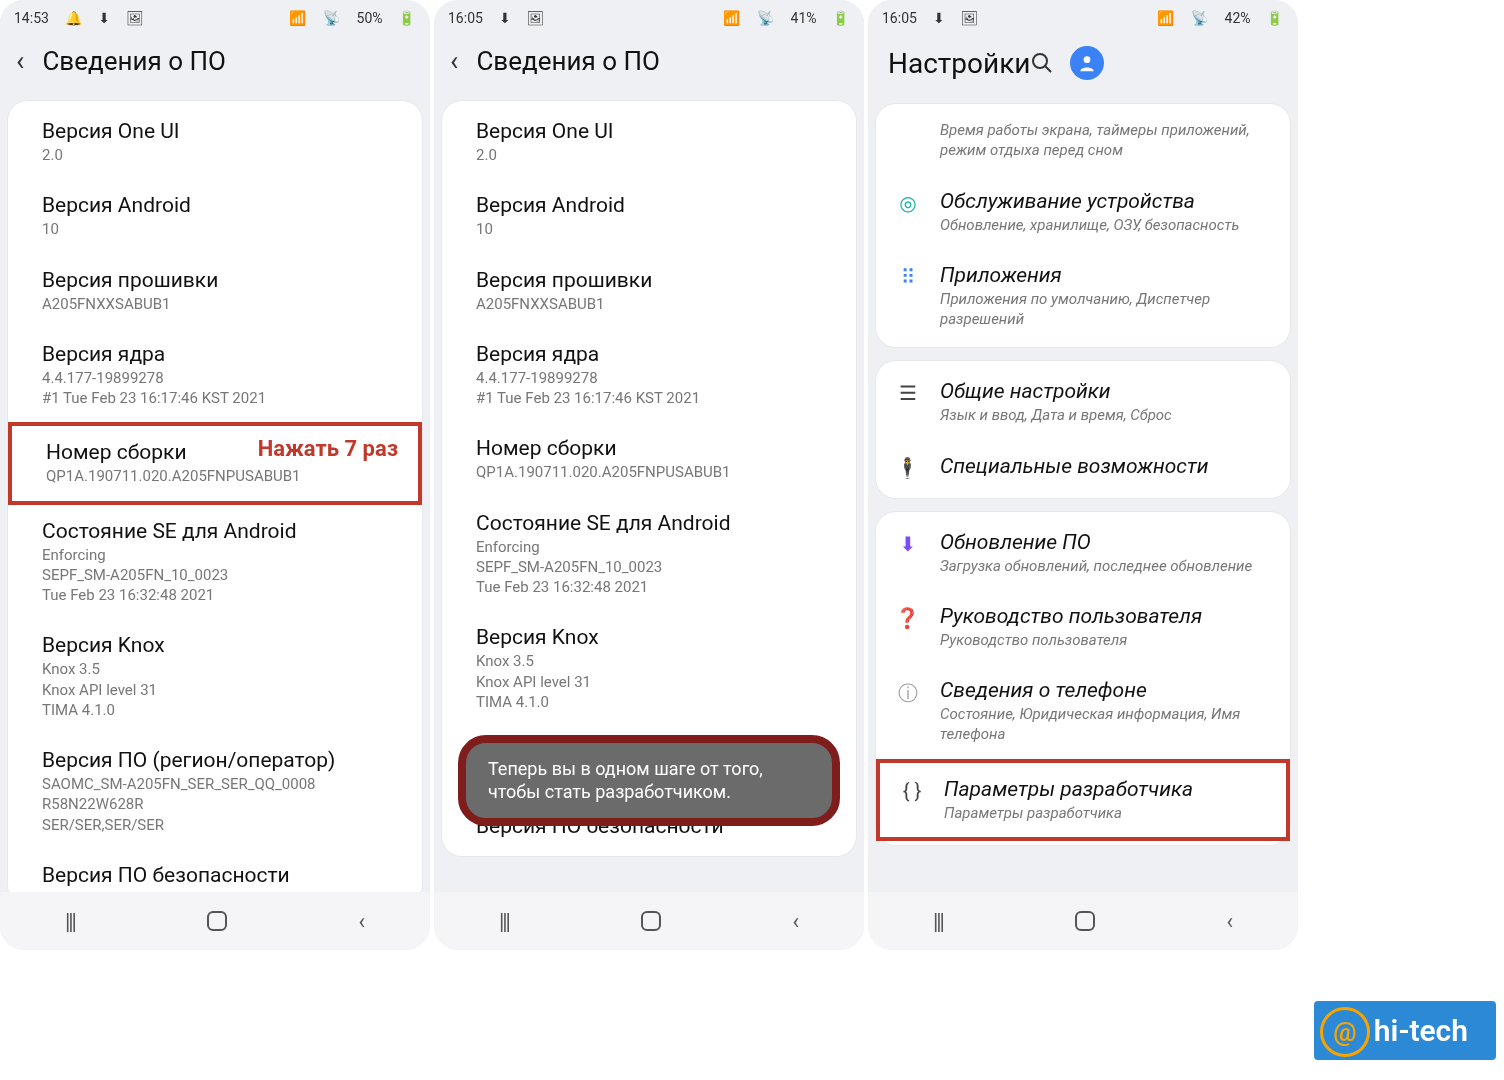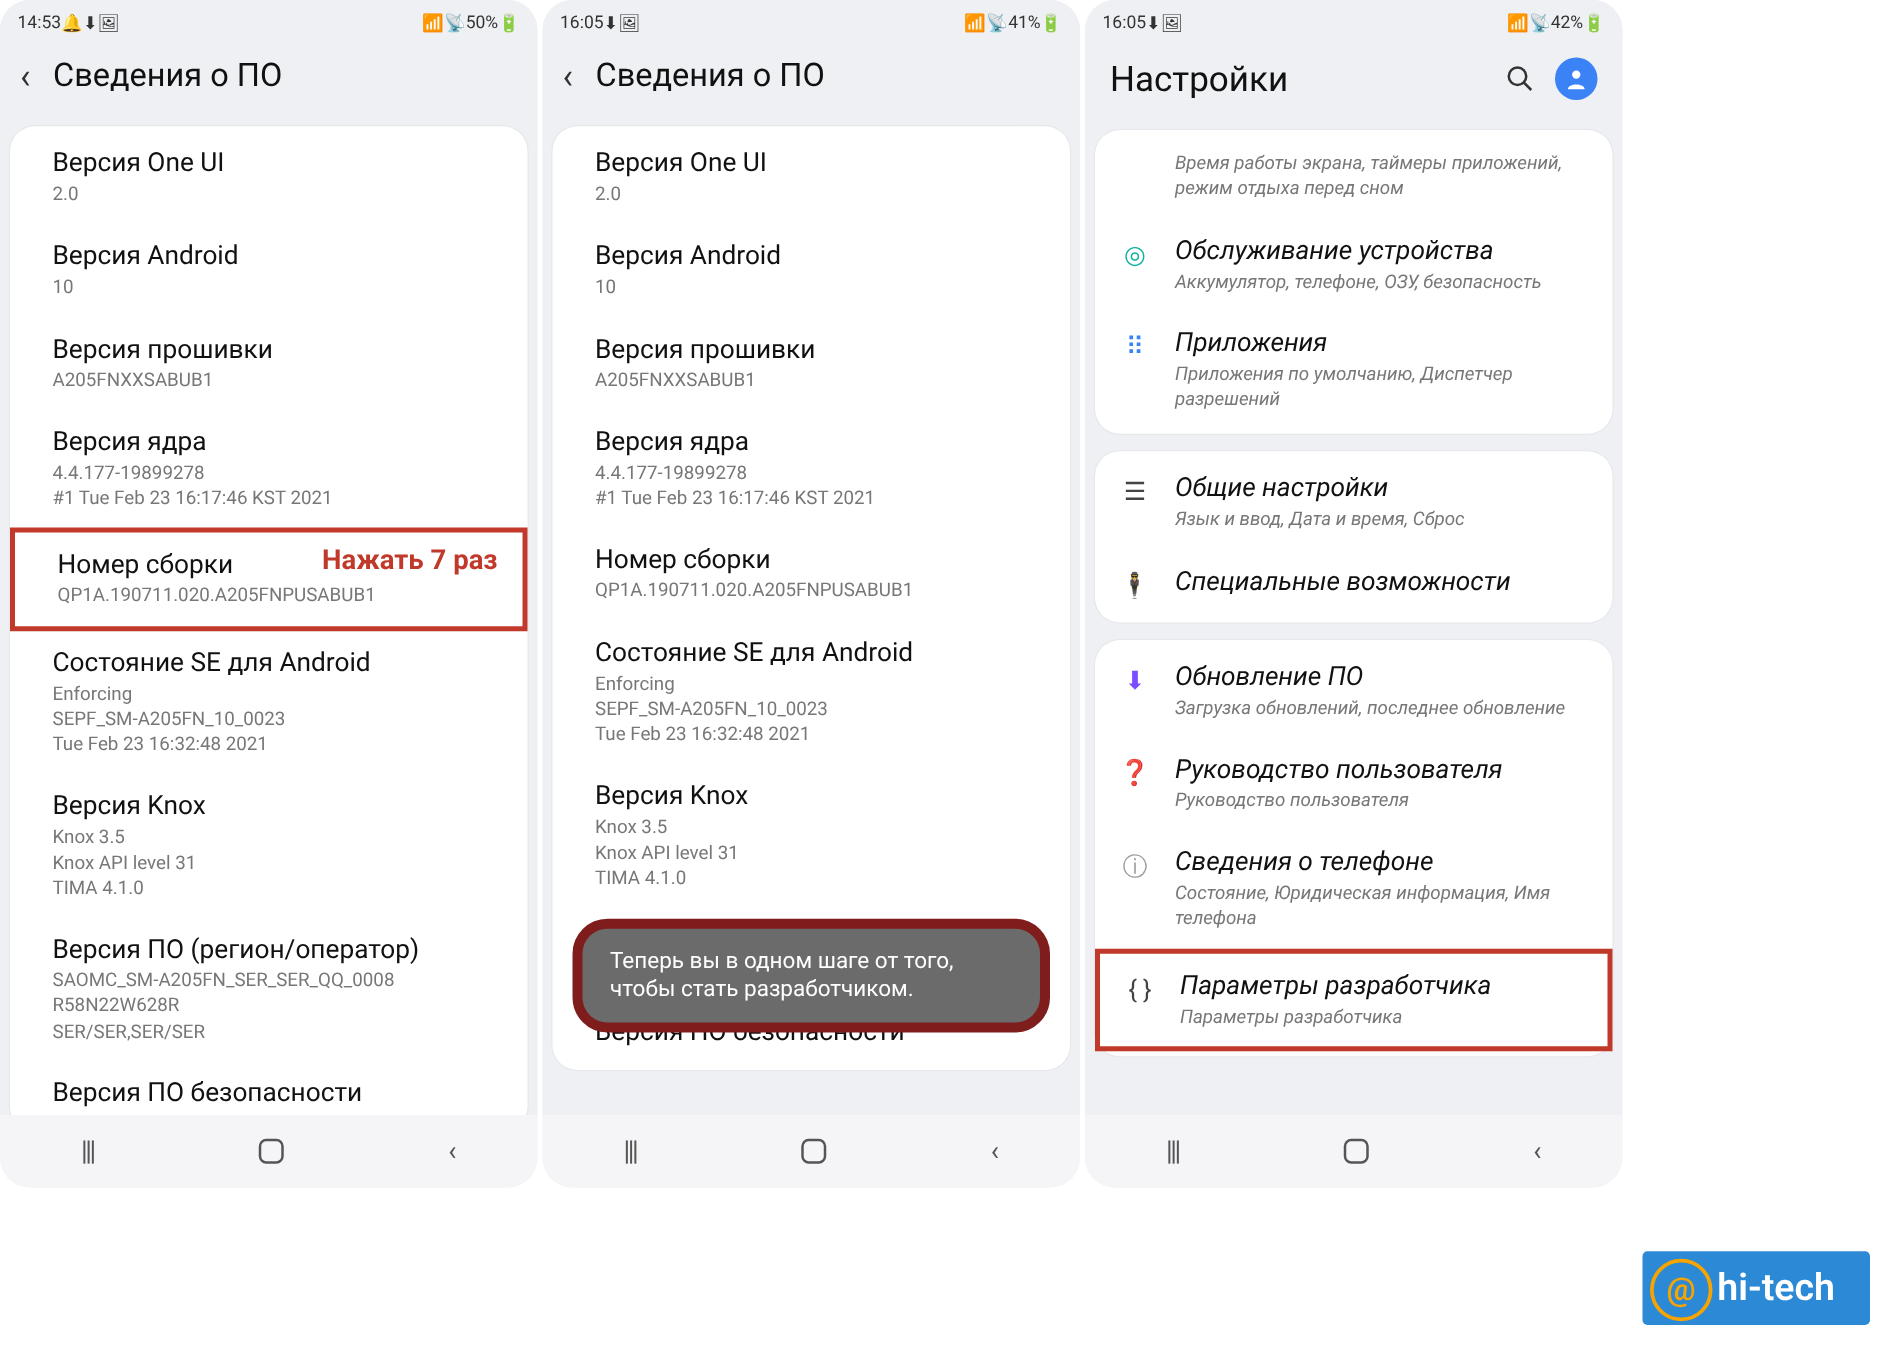--- a/index.html
+++ b/index.html
@@ -1,24 +1,24 @@
 <!DOCTYPE html>
 <html><head>
 <meta charset="utf-8">
 <style>
 html, body { margin:0; padding:0; background:#fff; font-family:"Segoe UI", Roboto, Arial, sans-serif; }
 .canvas { width:1504px; height:1080px; position:relative; display:flex; background:#fff; }
 .phone { flex:0 0 430px; height:950px; position:relative; border-radius:24px; background:#eef0f3; margin:0; overflow:hidden; }
 .phone:nth-child(2) { margin:0 4px; }
 .status { height:36px; background:#eef0f3; display:flex; align-items:center; justify-content:space-between; padding:0 14px; font-size:17px; color:#333; }
-.status .icons { display:flex; align-items:center; gap:0; font-size:14px; }
+.status .icons { display:flex; align-items:center; gap:16px; font-size:14px; }
 .header { display:flex; align-items:center; padding:8px 16px 24px 16px; }
 .back { font-size:28px; color:#333; margin-right:18px; }
 .title { font-size:26px; color:#111; }
-.settings-title { font-size:28px; color:#111; padding:10px 20px 24px 20px; display:flex; align-items:center; justify-content:space-between; }
+.settings-title { font-size:28px; color:#111; padding:10px 20px 24px 20px; display:flex; align-items:center; justify-content:flex-start; }
 .settings-icons { display:flex; align-items:center; gap:16px; }
 .avatar { width:34px; height:34px; border-radius:50%; background:#3b82f6; display:flex; align-items:center; justify-content:center; color:#fff; }
 .card { background:#fff; border-radius:20px; margin:0 8px 14px 8px; padding:4px 0; box-shadow:0 0 0 1px rgba(0,0,0,0.03); }
 .row { padding:14px 34px; }
 .row-title { font-size:21px; color:#111; }
 .row-sub { font-size:15px; color:#777; line-height:1.35; margin-top:2px; }
 .row-subline { display:block; }
 .settings-row { display:flex; align-items:flex-start; padding:14px 18px; gap:18px; }
 .settings-row .iconcol { width:28px; display:flex; justify-content:center; padding-top:2px; font-size:20px; }
 .settings-row .txt { flex:1;font-style:italic; }
@@ -239,21 +239,21 @@
       <div class="settings-row">
         <div class="iconcol"></div>
         <div class="txt">
             <div class="row-sub">Время работы экрана, таймеры приложений, режим отдыха перед сном</div>
           </div>
       </div>
       <div class="settings-row">
         <div class="iconcol icon-teal">◎</div>
         <div class="txt">
           <div class="row-title">Обслуживание устройства</div>
-          <div class="row-sub">Аккумулятор, телефоне, ОЗУ, безопасность</div>
+          <div class="row-sub">Обновление, хранилище, ОЗУ, безопасность</div>
         </div>
       </div>
       <div class="settings-row">
         <div class="iconcol icon-blue">⠿</div>
         <div class="txt">
           <div class="row-title">Приложения</div>
           <div class="row-sub">Приложения по умолчанию, Диспетчер разрешений</div>
         </div>
       </div>
     </div>

